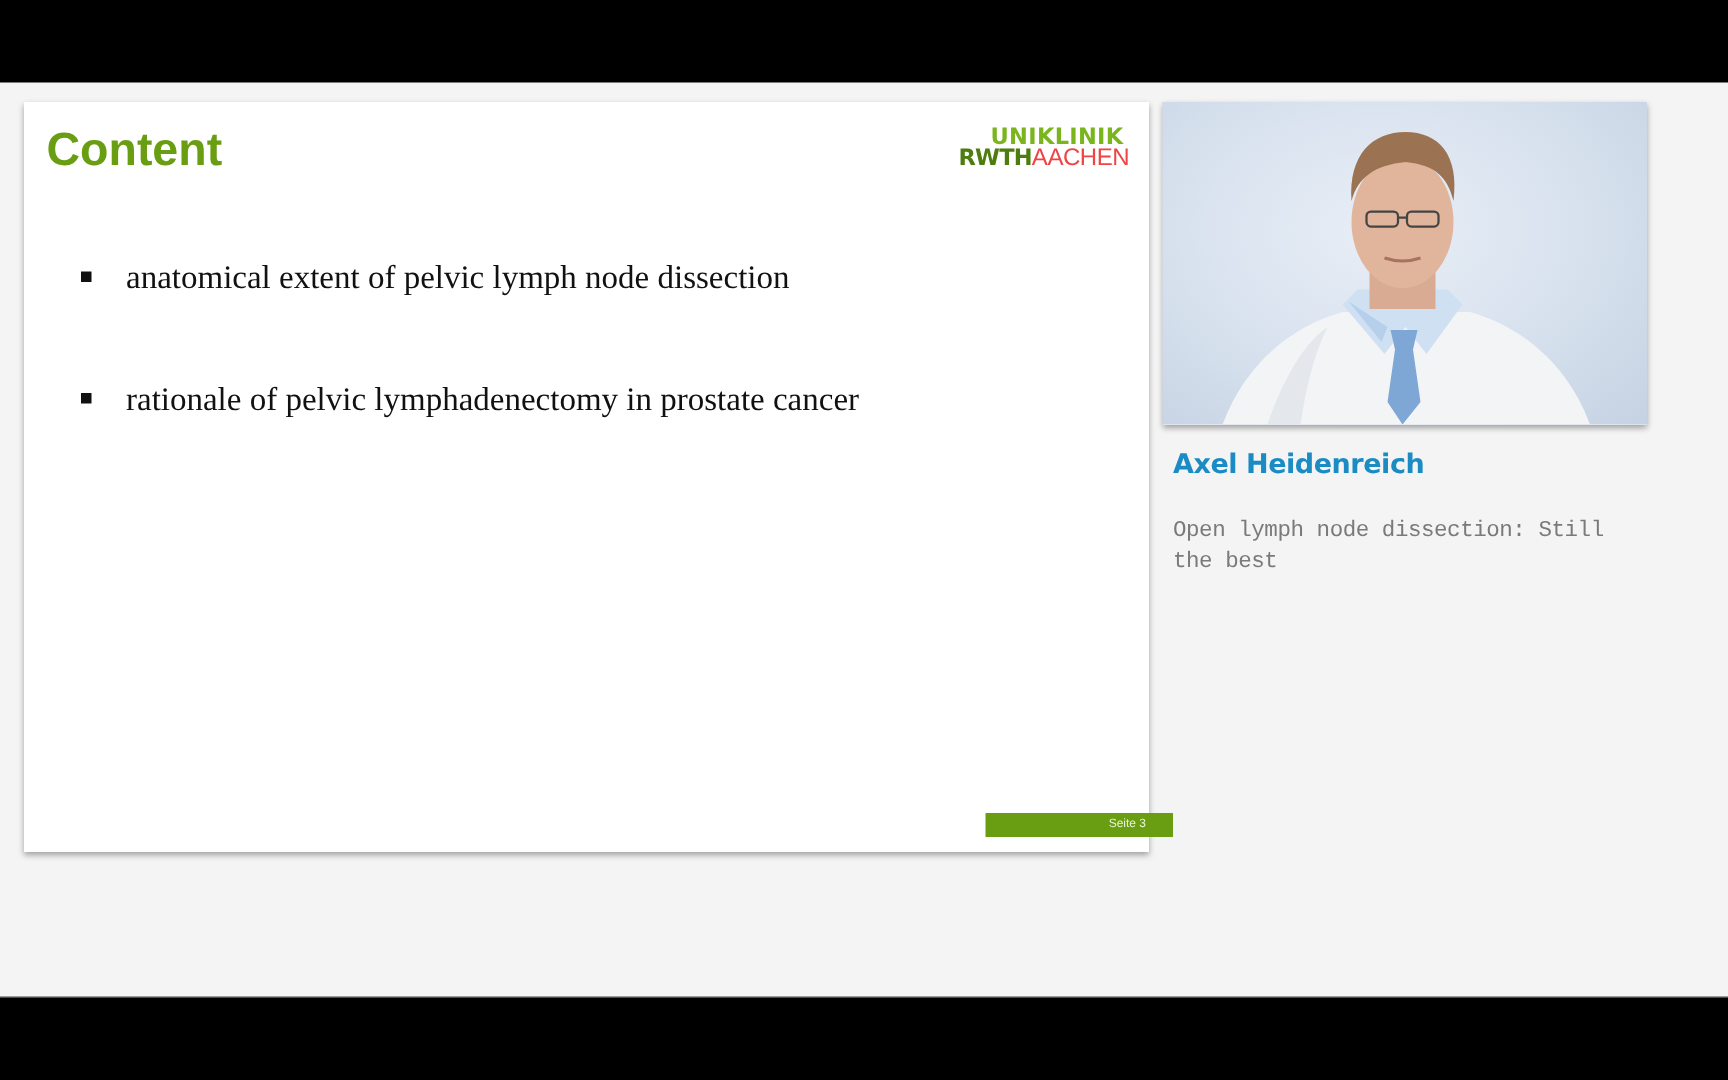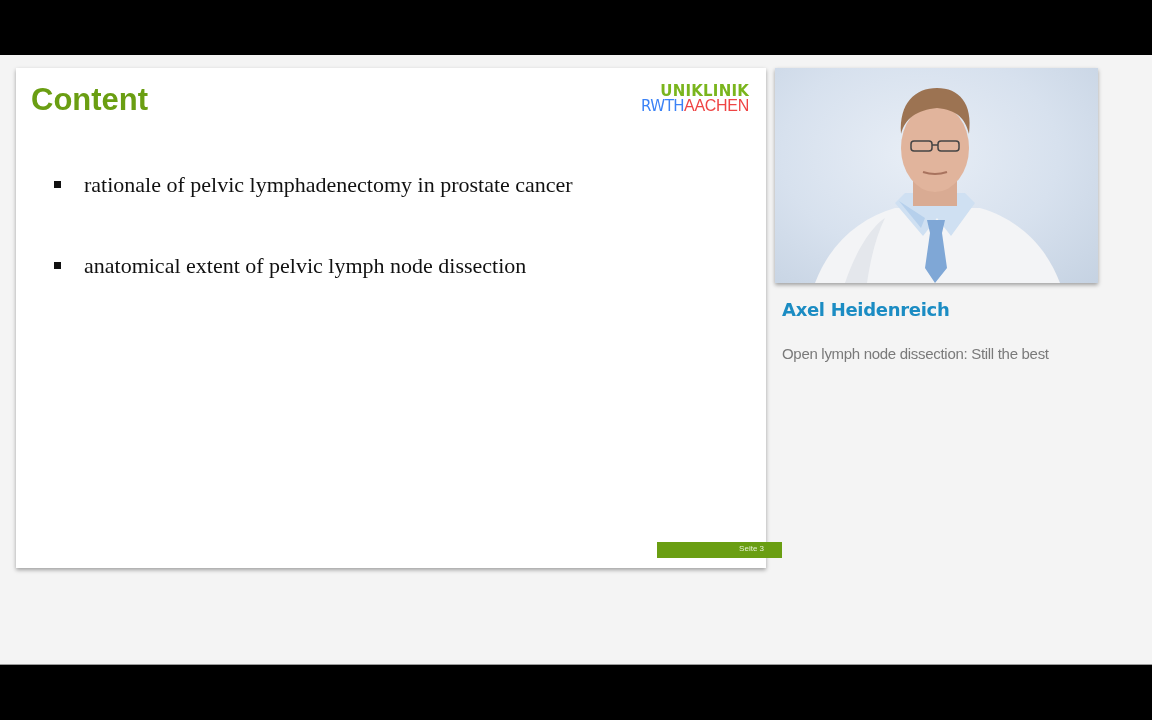--- a/index.html
+++ b/index.html
@@ -9,65 +9,65 @@
     .stage { position: absolute; left: 0; top: 55px; width: 1152px; height: 609px; background: #f4f4f4; }
     .bottom-bar { position: absolute; left: 0; top: 664px; width: 1152px; height: 56px; background: #000; border-top: 1px solid #9a9a9a; }
 
     .slide { position: absolute; left: 16px; top: 13px; width: 750px; height: 500px; background: #fff;
              box-shadow: 0 2px 4px rgba(0,0,0,0.35); padding-left: 40px; }
     .slide-title { position: absolute; left: 15px; top: 14px; font-family: "Liberation Sans", sans-serif;
                    font-weight: bold; font-size: 31px; color: #6a9e12; }
     .logo { position: absolute; left: 623px; top: 16px; width: 110px; line-height: 1; text-align: right; }
     .logo-line1 { font-family: "DejaVu Sans", sans-serif; font-weight: bold; font-size: 15px; color: #7ab51d; letter-spacing: 0.2px; display:block; }
     .logo-line2 { display:block; font-size: 15px; margin-top: -1px; }
-    .logo-rwth { font-family: "DejaVu Sans", sans-serif; font-weight: normal; color: #3b82f6; letter-spacing: -0.5px; }
+    .logo-rwth { font-family: "DejaVu Sans", sans-serif; font-weight: bold; color: #4d7c0f; letter-spacing: -0.5px; }
     .logo-aachen { font-family: "Liberation Sans", sans-serif; color: #ef4444; font-size: 16px; letter-spacing: -0.3px; }
 
     .bullets { position: absolute; left: 36px; top: 97px; width: 660px; list-style: none; }
     .bullet { position: relative; padding-left: 32px; font-family: "Liberation Serif", serif; font-size: 22px;
               color: #111; line-height: 40px; margin-bottom: 41px; }
     .bullet .marker { position: absolute; left: 2px; top: 16px; width: 7px; height: 7px; background: #111; }
     .bullet.b1 { margin-bottom: 41px; }
 
     .footer-bar { position: absolute; left: 625px; top: 474px; width: 125px; height: 16px; background: #6a9e12; margin-left: 16px; }
     .footer-text { position: absolute; right: 18px; top: 2px; font-size: 8px; color: #e8f3d4; font-family: "Liberation Sans", sans-serif; }
 
     .photo { position: absolute; left: 775px; top: 13px; width: 323px; height: 215px;
              background: radial-gradient(ellipse at 45% 40%, #e8eef6 0%, #d7e1ee 55%, #c5d2e2 100%);
              box-shadow: 0 2px 4px rgba(0,0,0,0.35); overflow: hidden; }
     .photo svg { position: absolute; left: 0; top: 0; }
 
     .speaker-name { position: absolute; left: 782px; top: 244px; font-family: "DejaVu Sans", sans-serif;
                     font-weight: bold; font-size: 18px; color: #1b8cc3; letter-spacing: -0.3px; }
-    .talk-title { position: absolute; left: 782px; top: 288px; width: 300px; font-family: Liberation Sans, sans-serif;
+    .talk-title { position: absolute; left: 782px; top: 288px; width: 300px; font-family: Liberation Mono, monospace;
                   font-size: 15px; color: #7a7a7a; line-height: 21px; font-weight: normal; letter-spacing: -0.3px; }
   </style>
 </head>
 <body>
 
 <div class="top-bar"></div>
 
 <div class="stage">
 
   <div class="slide">
     <div class="slide-title">Content</div>
 
     <div class="logo">
       <span class="logo-line1">UNIKLINIK</span>
       <span class="logo-line2"><span class="logo-rwth">RWTH</span><span class="logo-aachen">AACHEN</span></span>
     </div>
 
     <ul class="bullets">
+      <li class="bullet">
+        <span class="marker"></span>
+        <span>anatomical extent of pelvic lymph node dissection</span>
+      </li>
       <li class="bullet b1">
         <span class="marker"></span>
         <span>rationale of pelvic lymphadenectomy in prostate cancer</span>
-      </li>
-      <li class="bullet">
-        <span class="marker"></span>
-        <span>anatomical extent of pelvic lymph node dissection</span>
       </li>
     </ul>
 
     <div class="footer-bar">
       <span class="footer-text">Seite 3</span>
     </div>
   </div>
 
   <div class="photo">
     <svg width="323" height="215" viewBox="0 0 323 215">

